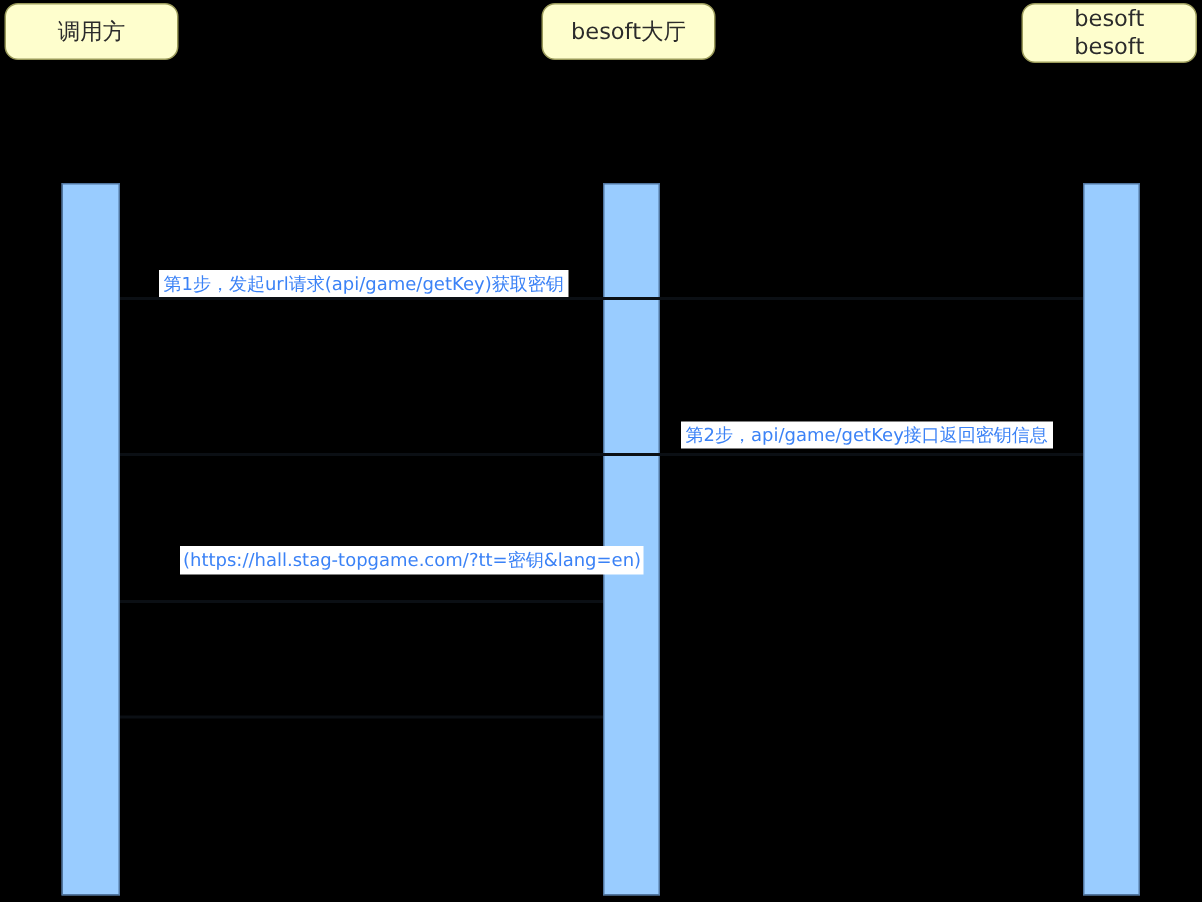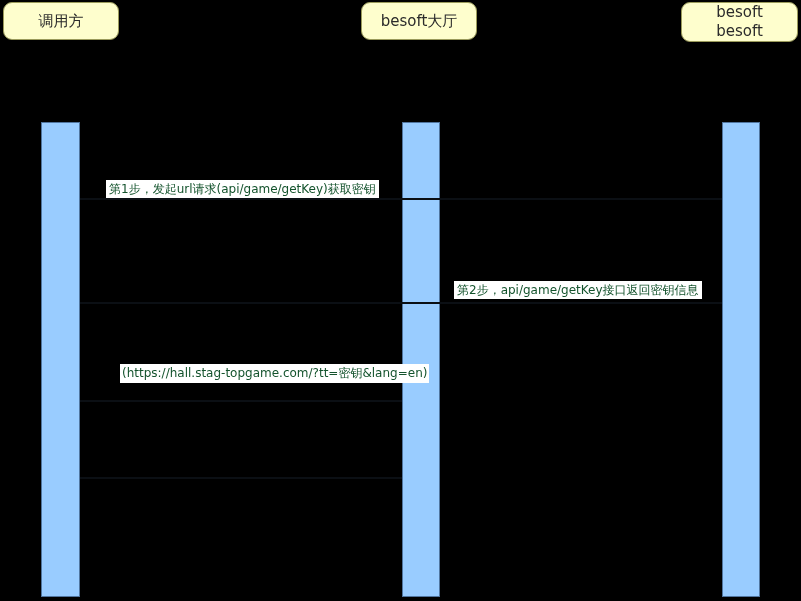--- a/index.html
+++ b/index.html
@@ -59,21 +59,21 @@
   }
   #line-1 { left: 80px; top: 198px; width: 642px; }
   #line-2 { left: 80px; top: 302px; width: 642px; }
   #line-3 { left: 80px; top: 400px; width: 322px; }
   #line-4 { left: 80px; top: 477px; width: 322px; }
 
   
   .msg-label {
     position: absolute;
     background: #ffffff;
-    color: #14532d;
+    color: #3b82f6;
     font-size: 12px;
     line-height: 14px;
     padding: 2px 3px;
     white-space: nowrap;
     text-align: center;
     z-index: 4;
   }
   #label-1 { left: 106px; top: 180px; }
   #label-2 { left: 454px; top: 281px; }
   #label-3 { left: 120px; top: 364px; line-height: 17px; padding: 1px 2px; }

